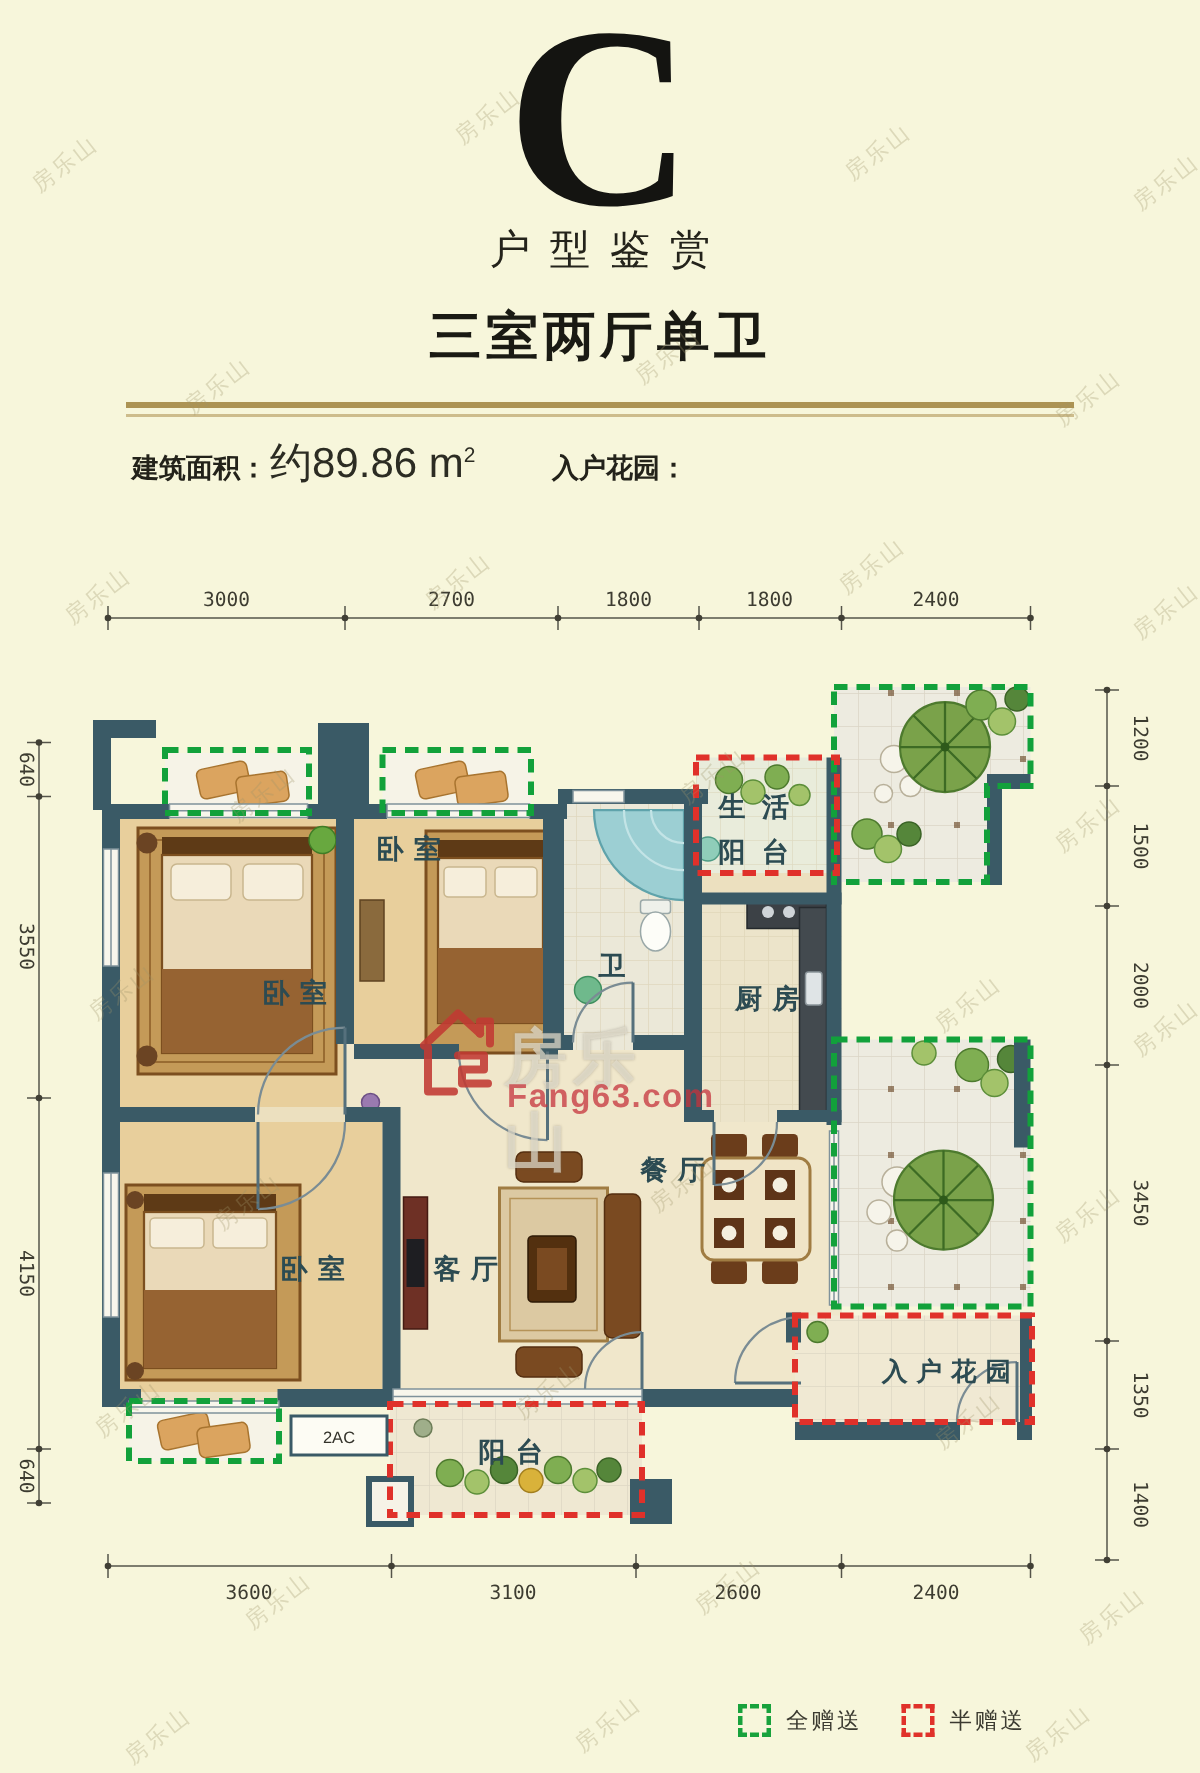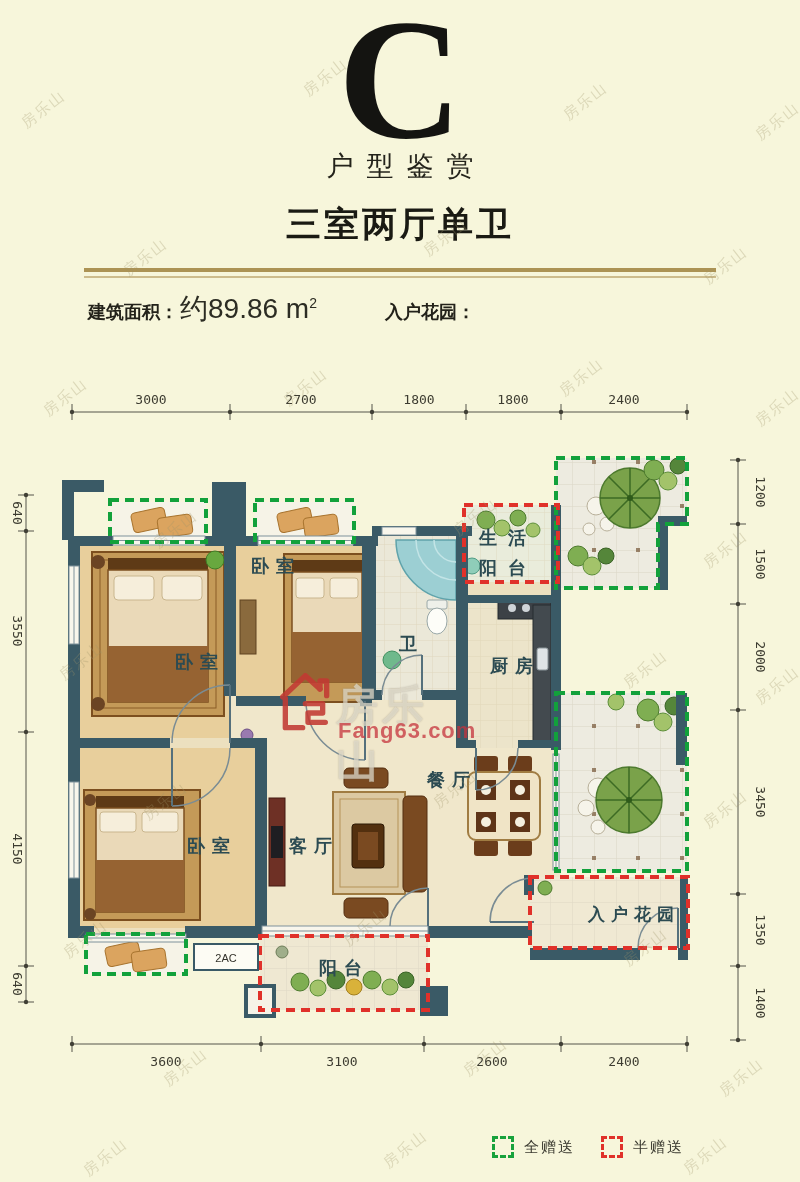--- a/index.html
+++ b/index.html
@@ -8,21 +8,21 @@
   .stage{position:absolute;inset:0;}
   
   .header{position:absolute;left:0;top:0;width:800px;text-align:center;}
   .letter{font-family:"Liberation Serif","DejaVu Serif",serif;font-weight:700;
           font-size:172px;line-height:0.92;color:#141411;letter-spacing:0;}
   .sub-cn{font-size:27px;color:#24231b;letter-spacing:13px;margin-top:-10px;padding-left:13px;}
   .sub-en{font-size:11px;color:#4a493f;letter-spacing:1px;margin-top:1px;}
   .title{font-size:35px;font-weight:700;color:#1a1a13;letter-spacing:3px;margin-top:17px;}
   .gold{width:632px;margin:20px auto 0 auto;border-top:4px solid #ac9354;
         border-bottom:2px solid #cdbc8c;height:4px;}
-  .areas{display:flex;align-items:baseline;margin:12px 0 0 88px;gap:68px;}
+  .areas{display:flex;align-items:baseline;margin:12px 0 0 88px;gap:51px;}
   .area-item{display:flex;align-items:baseline;white-space:nowrap;}
   .area-label{font-size:18px;font-weight:700;color:#23221a;}
   .area-value{font-size:28px;color:#2c2c23;margin-left:2px;}
   .area-value sup{font-size:14px;}
   
   #wm-layer{position:absolute;inset:0;pointer-events:none;z-index:40;}
   .wm{position:absolute;font-size:15px;letter-spacing:2px;color:rgba(160,150,105,0.30);
       transform:rotate(-38deg);white-space:nowrap;}
   
   .logo{position:absolute;left:276px;top:666px;z-index:41;width:190px;height:80px;

